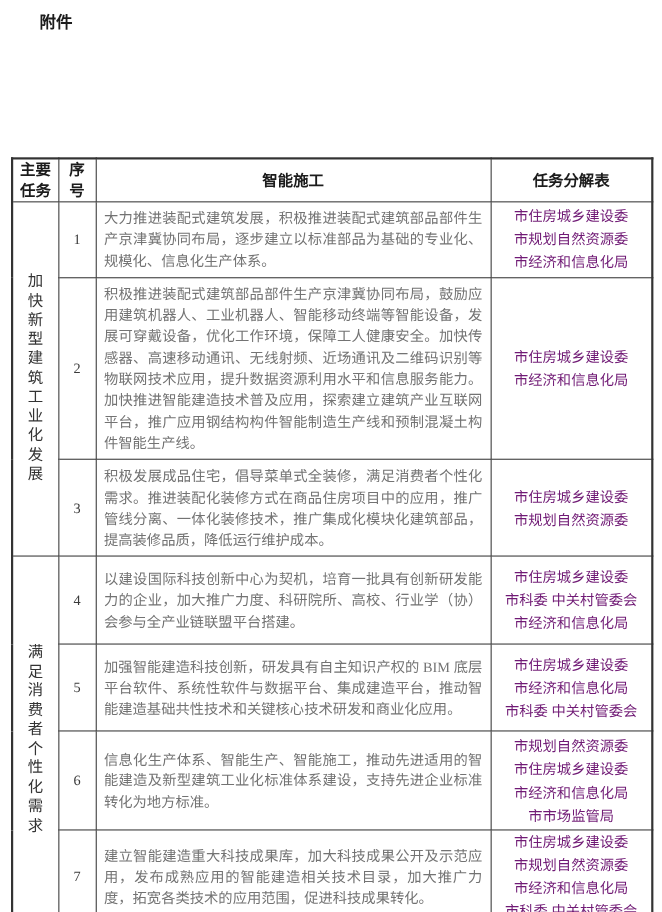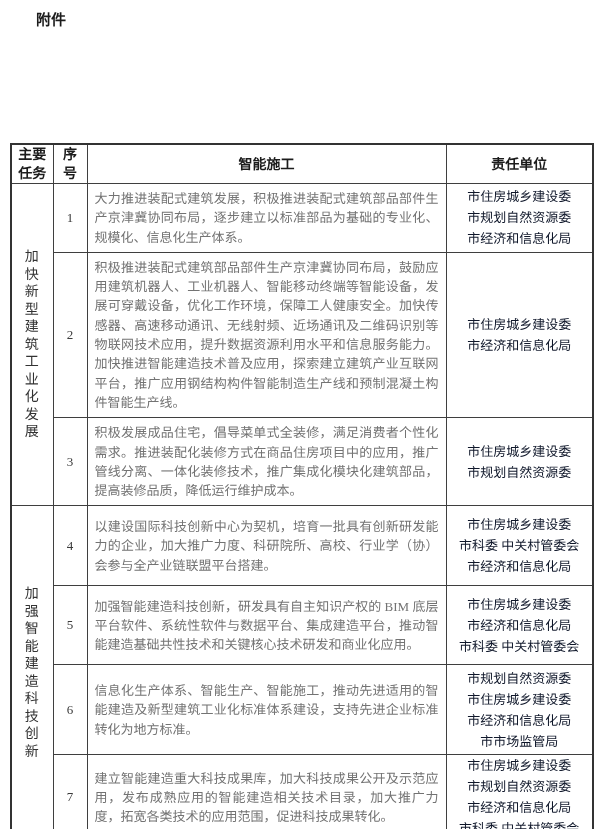--- a/index.html
+++ b/index.html
@@ -45,39 +45,39 @@
     font-size: 14px; line-height: 19px;
     text-align: center;
     white-space: pre-line;
   }
 
   td.cell-group { text-align: center; }
   .vlabel {
     width: 15px; margin: 0 auto;
     word-break: break-all;
     font-size: 14px; line-height: 17.5px;
-    color: #333333; text-align: left;
+    color: #333333; text-align: center;
   }
 
   td.cell-num {
     text-align: center;
     font-size: 13px; color: #3a3a3a;
   }
 
   td.cell-content {
     padding: 5px 7px;
     font-size: 13px; line-height: 19.3px;
     text-align: justify;
     color: #737373;
   }
 
   td.cell-units {
     text-align: center;
     font-size: 13px; line-height: 21px;
-    color: #0f172a;
+    color: #701a75;
     white-space: pre-line;
   }
 
   tr.r-head { height: 38px; }
   tr.r-1 { height: 68px; }
   tr.r-2 { height: 155px; }
   tr.r-3 { height: 87px; }
   tr.r-4 { height: 80px; }
   tr.r-5 { height: 79px; }
   tr.r-6 { height: 90px; }
@@ -100,21 +100,21 @@
       <col style="width:359px">
       <col style="width:147px">
     </colgroup>
     <tbody>
       <tr class="r-head">
         <th>主要
 任务</th>
         <th>序
 号</th>
         <th>智能施工</th>
-        <th>责任单位</th>
+        <th>任务分解表</th>
       </tr>
 
       <tr class="r-1">
         <td class="cell-group" rowspan="3">
           <div class="vlabel">加快新型建筑工业化发展</div>
         </td>
         <td class="cell-num">1</td>
         <td class="cell-content">大力推进装配式建筑发展，积极推进装配式建筑部品部件生产京津冀协同布局，逐步建立以标准部品为基础的专业化、规模化、信息化生产体系。</td>
         <td class="cell-units">市住房城乡建设委
 市规划自然资源委
@@ -130,21 +130,21 @@
 
       <tr class="r-3">
         <td class="cell-num">3</td>
         <td class="cell-content">积极发展成品住宅，倡导菜单式全装修，满足消费者个性化需求。推进装配化装修方式在商品住房项目中的应用，推广管线分离、一体化装修技术，推广集成化模块化建筑部品，提高装修品质，降低运行维护成本。</td>
         <td class="cell-units">市住房城乡建设委
 市规划自然资源委</td>
       </tr>
 
       <tr class="r-4">
         <td class="cell-group" rowspan="4">
-          <div class="vlabel">加强智能建造科技创新</div>
+          <div class="vlabel">满足消费者个性化需求</div>
         </td>
         <td class="cell-num">4</td>
         <td class="cell-content">以建设国际科技创新中心为契机，培育一批具有创新研发能力的企业，加大推广力度、科研院所、高校、行业学（协）会参与全产业链联盟平台搭建。</td>
         <td class="cell-units">市住房城乡建设委
 市科委 中关村管委会
 市经济和信息化局</td>
       </tr>
 
       <tr class="r-5">
         <td class="cell-num">5</td>

